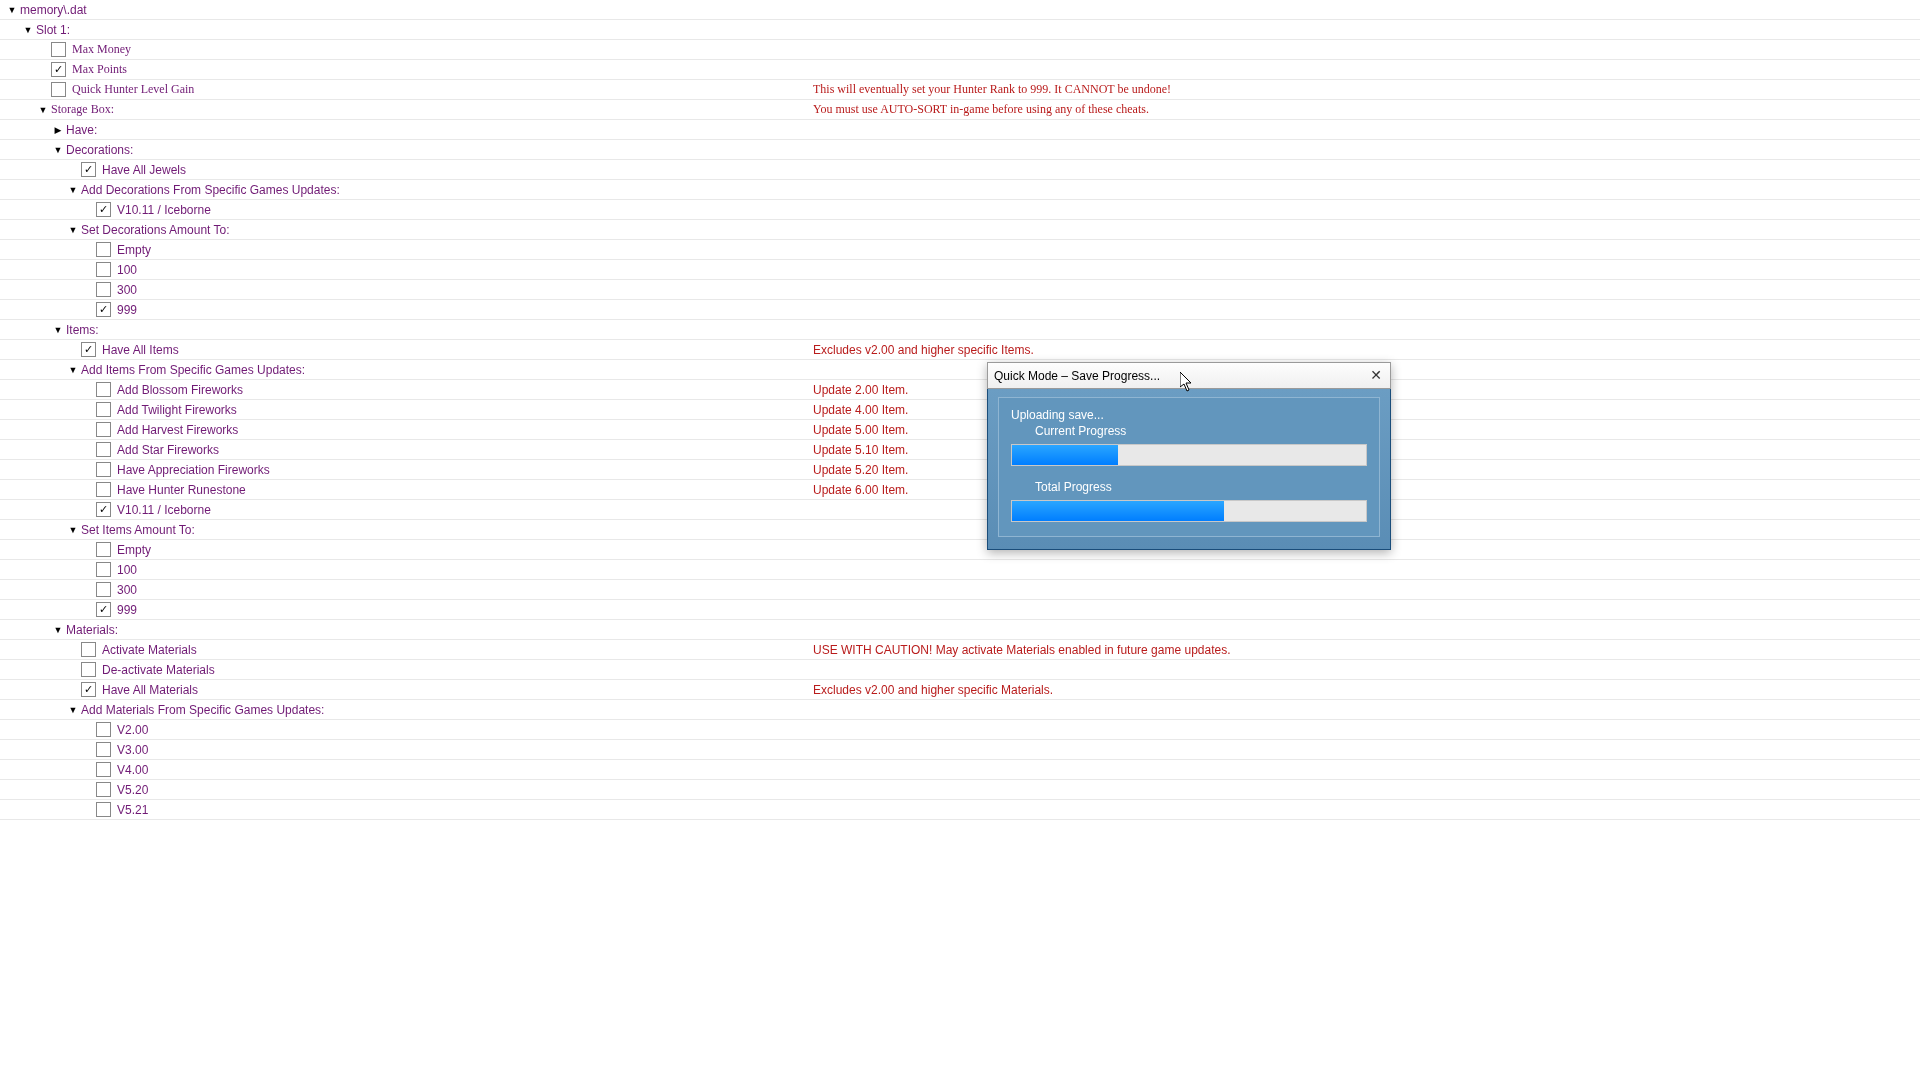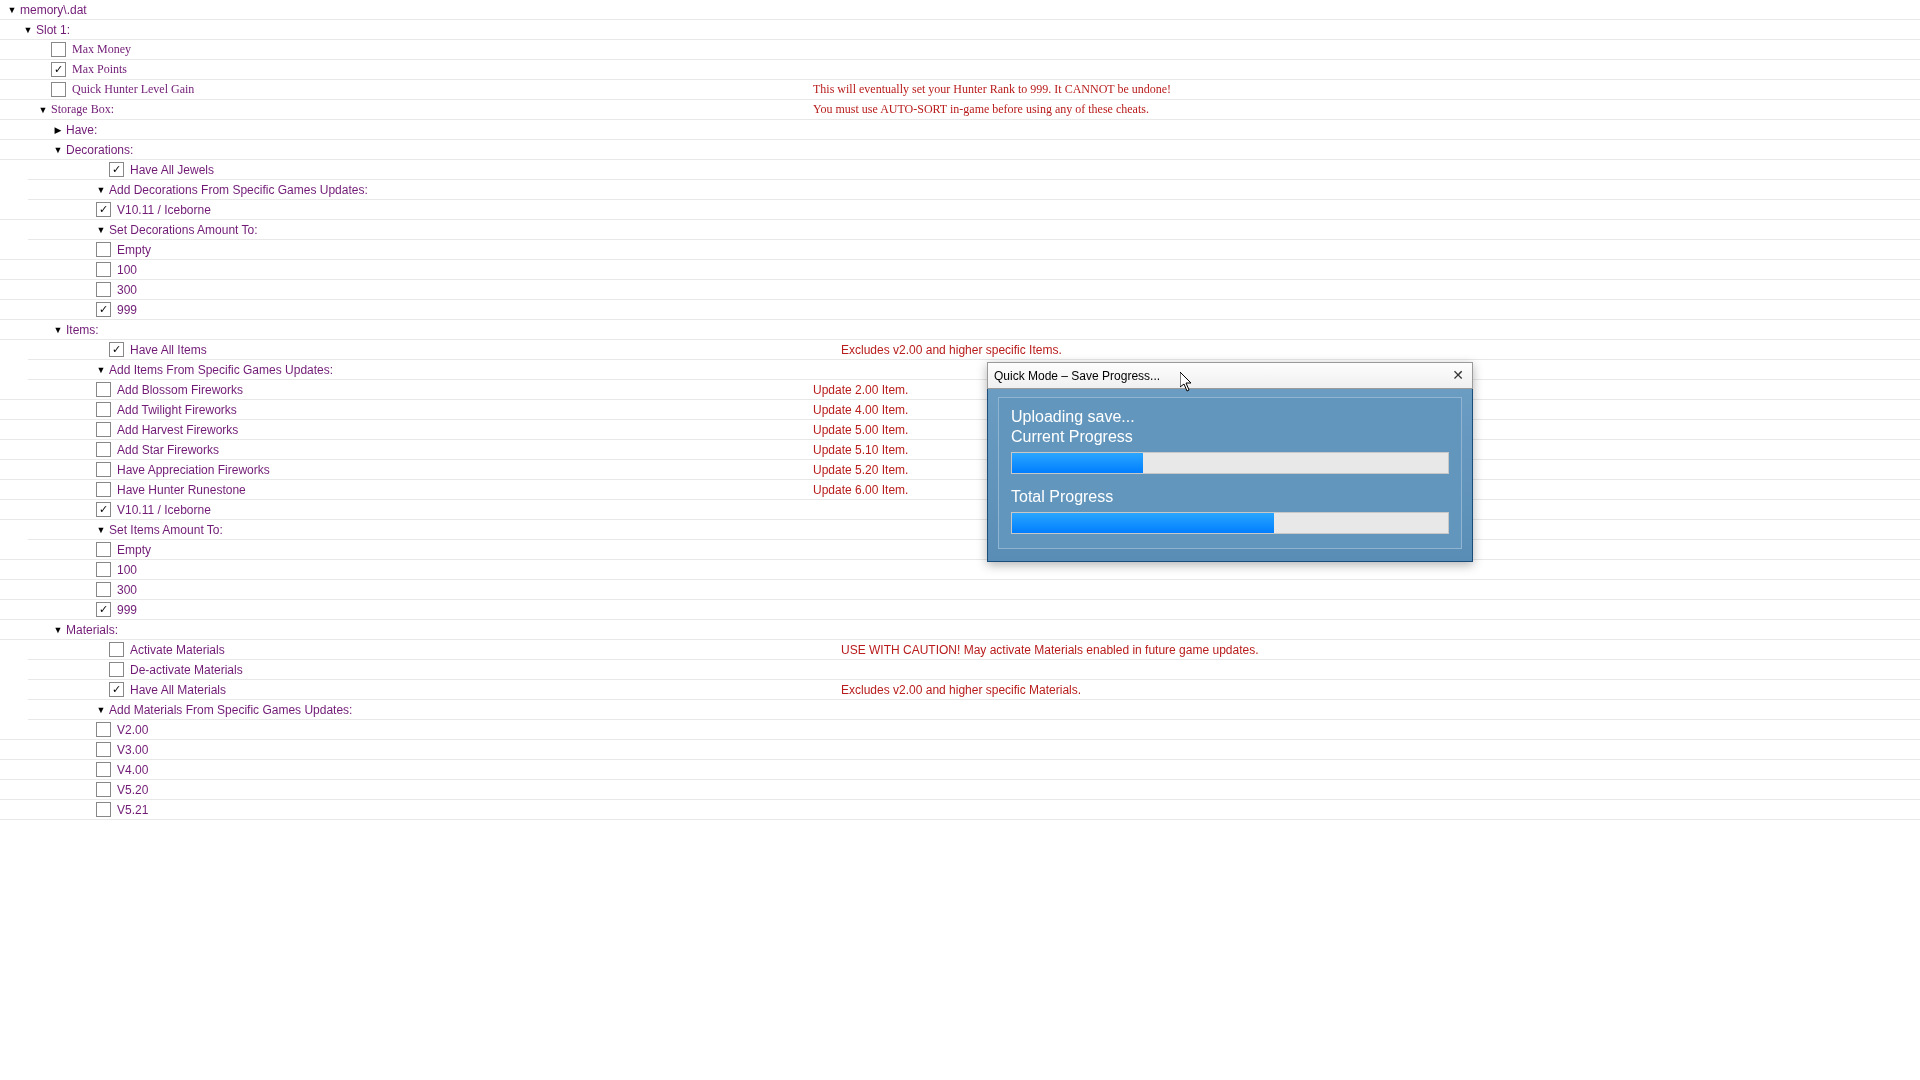--- a/index.html
+++ b/index.html
@@ -63,32 +63,32 @@
     position: absolute;
     left: 813px;
     color: #b91c1c;
   }
 
   
   .i0 { padding-left: 6px; }
   .i1 { padding-left: 22px; }
   .i2 { padding-left: 37px; font-family: Liberation Serif, serif; }
   .i3 { padding-left: 52px; }
-  .i4 { padding-left: 67px; margin-left: 28px; }
+  .i4 { padding-left: 67px; }
   .i5 { padding-left: 82px; }
 
   
   .leaf .cb { }
 
   
   .dialog {
     position: absolute;
     left: 987px;
     top: 362px;
-    width: 486px;
+    width: 404px;
     background: #1a4d7a;
     box-shadow: 0 3px 10px rgba(0,0,0,0.3);
   }
   .dlg-title {
     background: linear-gradient(#fdfdfd, #f0f0f0);
     height: 25px;
     display: flex;
     align-items: center;
     padding: 0 6px;
     border: 1px solid #9a9a9a;
@@ -117,26 +117,27 @@
     border-right: 1px solid #1a4d7a;
     border-bottom: 1px solid #1a4d7a;
   }
   .dlg-inner {
     background: #6296bd;
     border: 1px solid #8fb5d2;
     padding: 10px 12px 14px 12px;
   }
   .dlg-label {
     color: #fff;
-    font-size: 16px;
+    font-size: 12px;
     margin-bottom: 2px;
   }
   .dlg-label.sub {
     margin-top: 2px;
     margin-bottom: 6px;
+    margin-left: 24px;
   }
   .pbar {
     height: 20px;
     background: #e8e8e8;
     border: 1px solid #c8c8c8;
     position: relative;
     overflow: hidden;
   }
   .pbar-fill {
     position: absolute;

